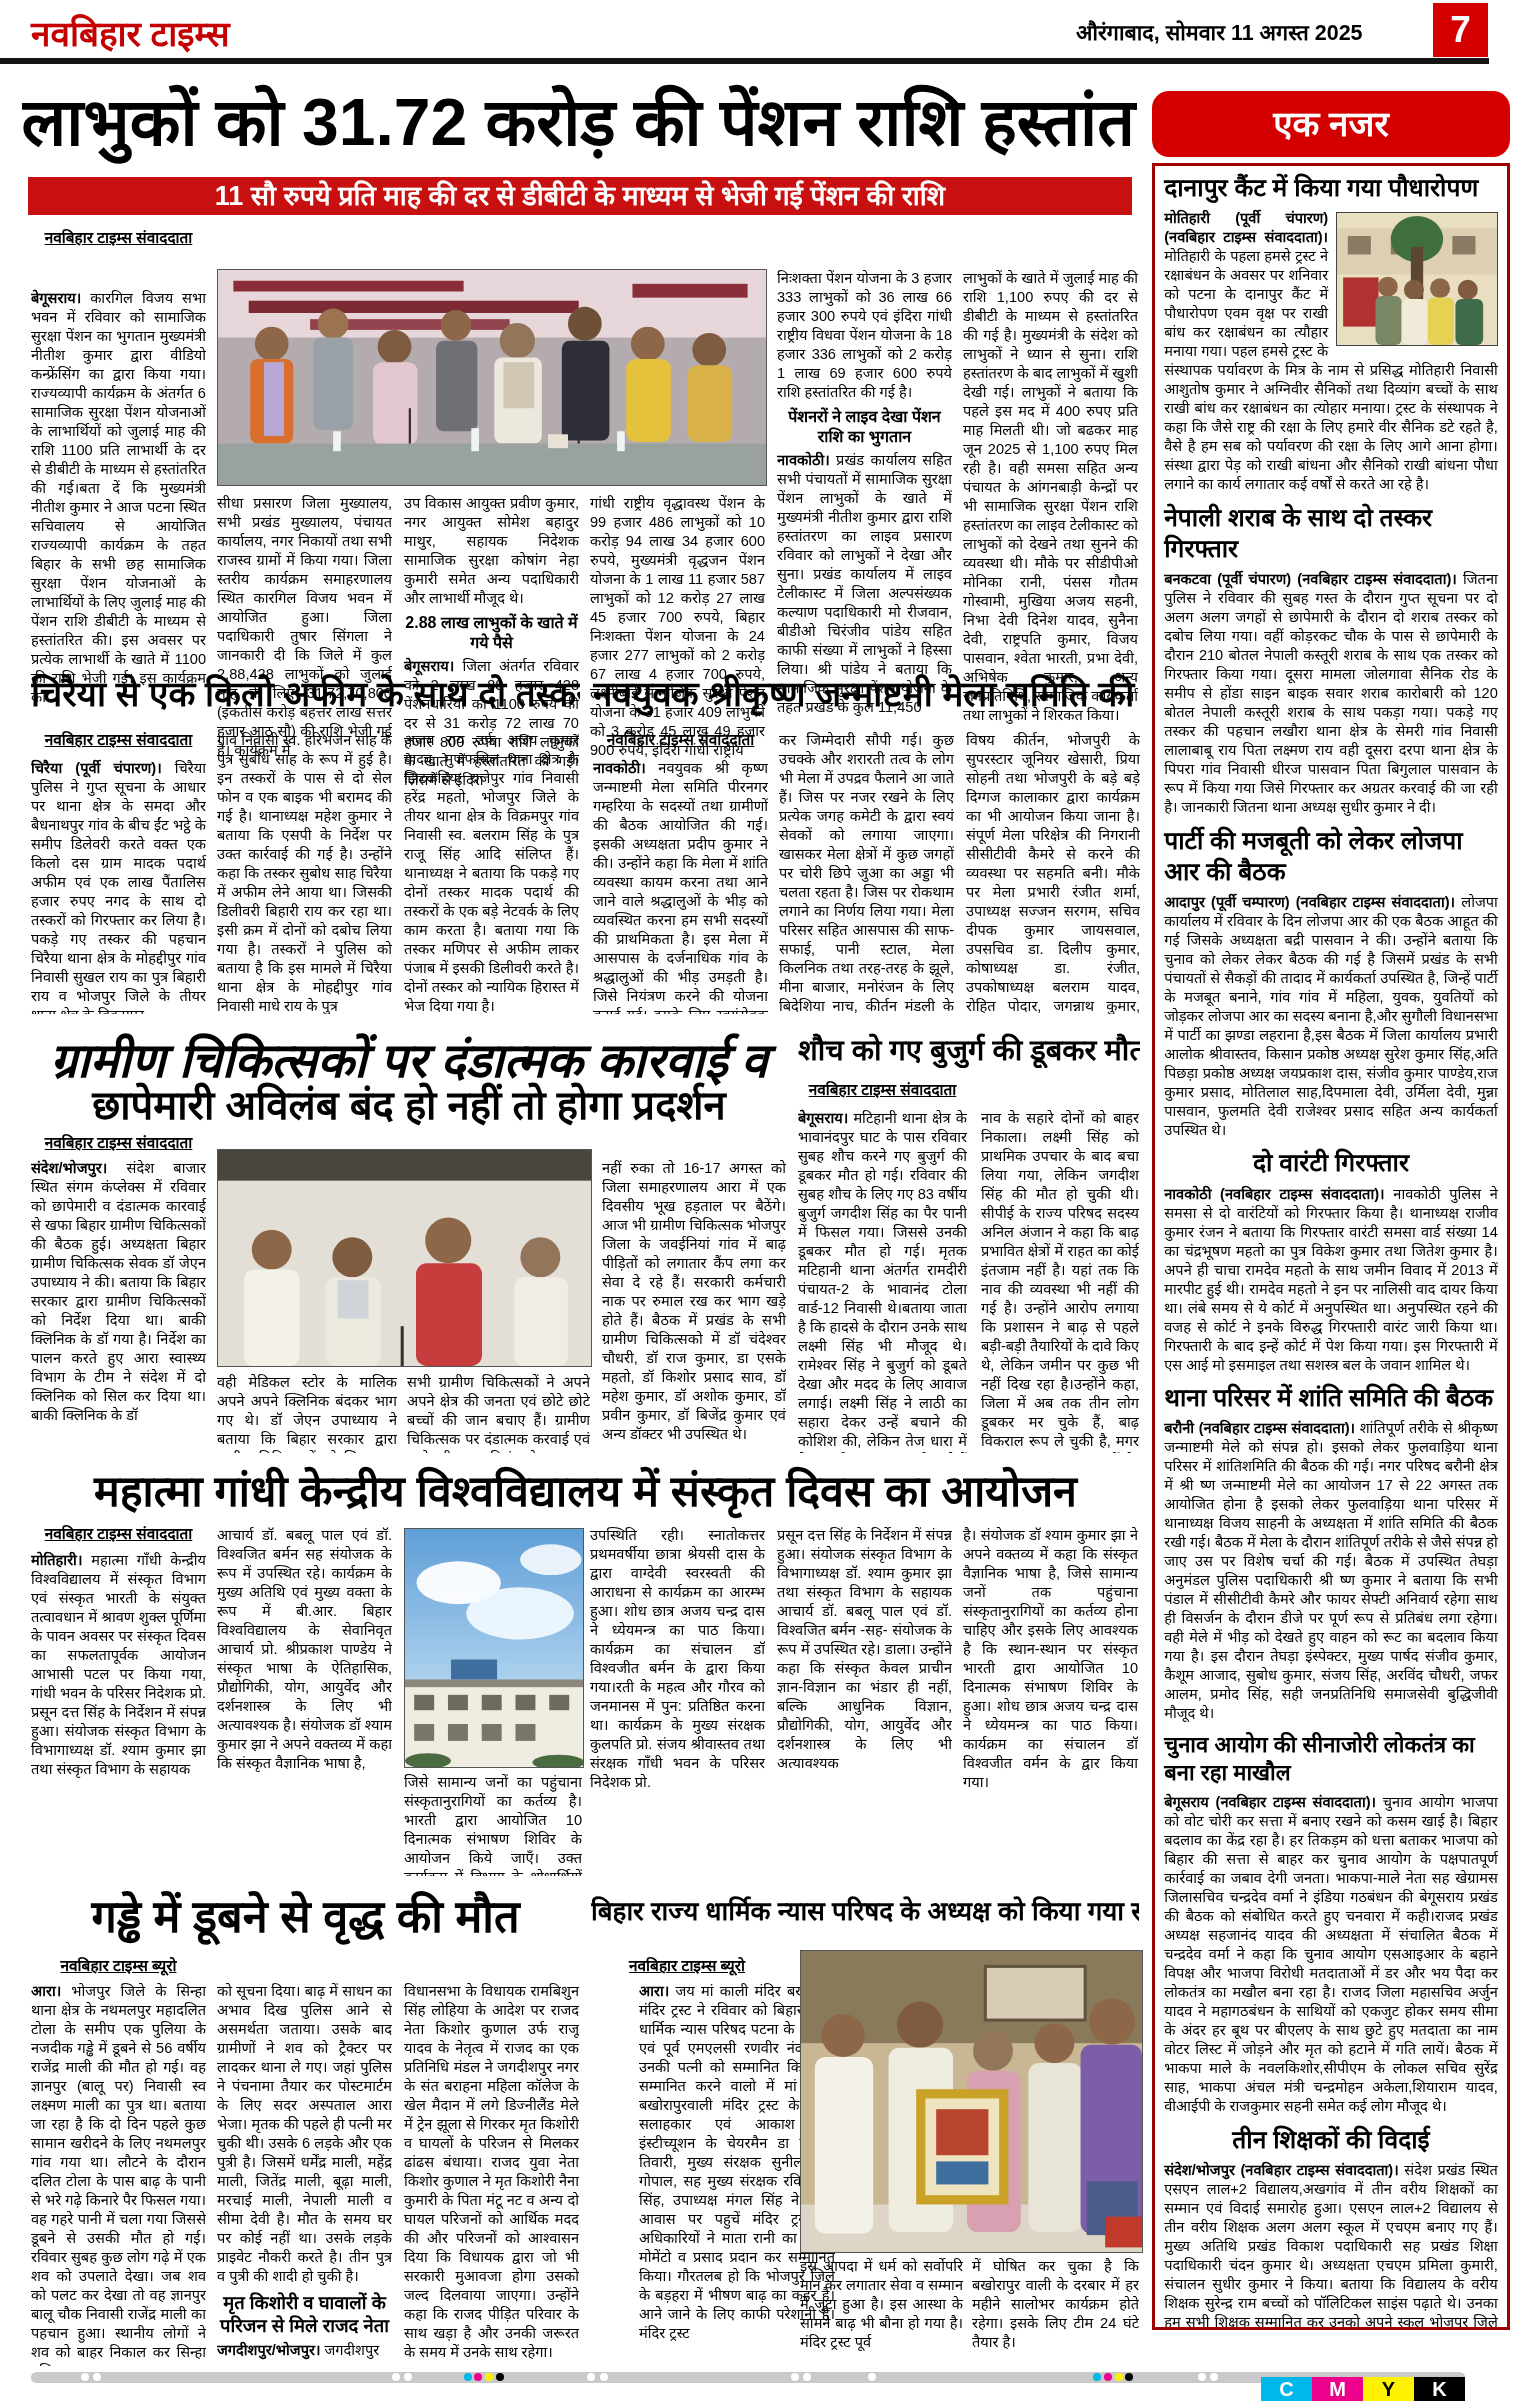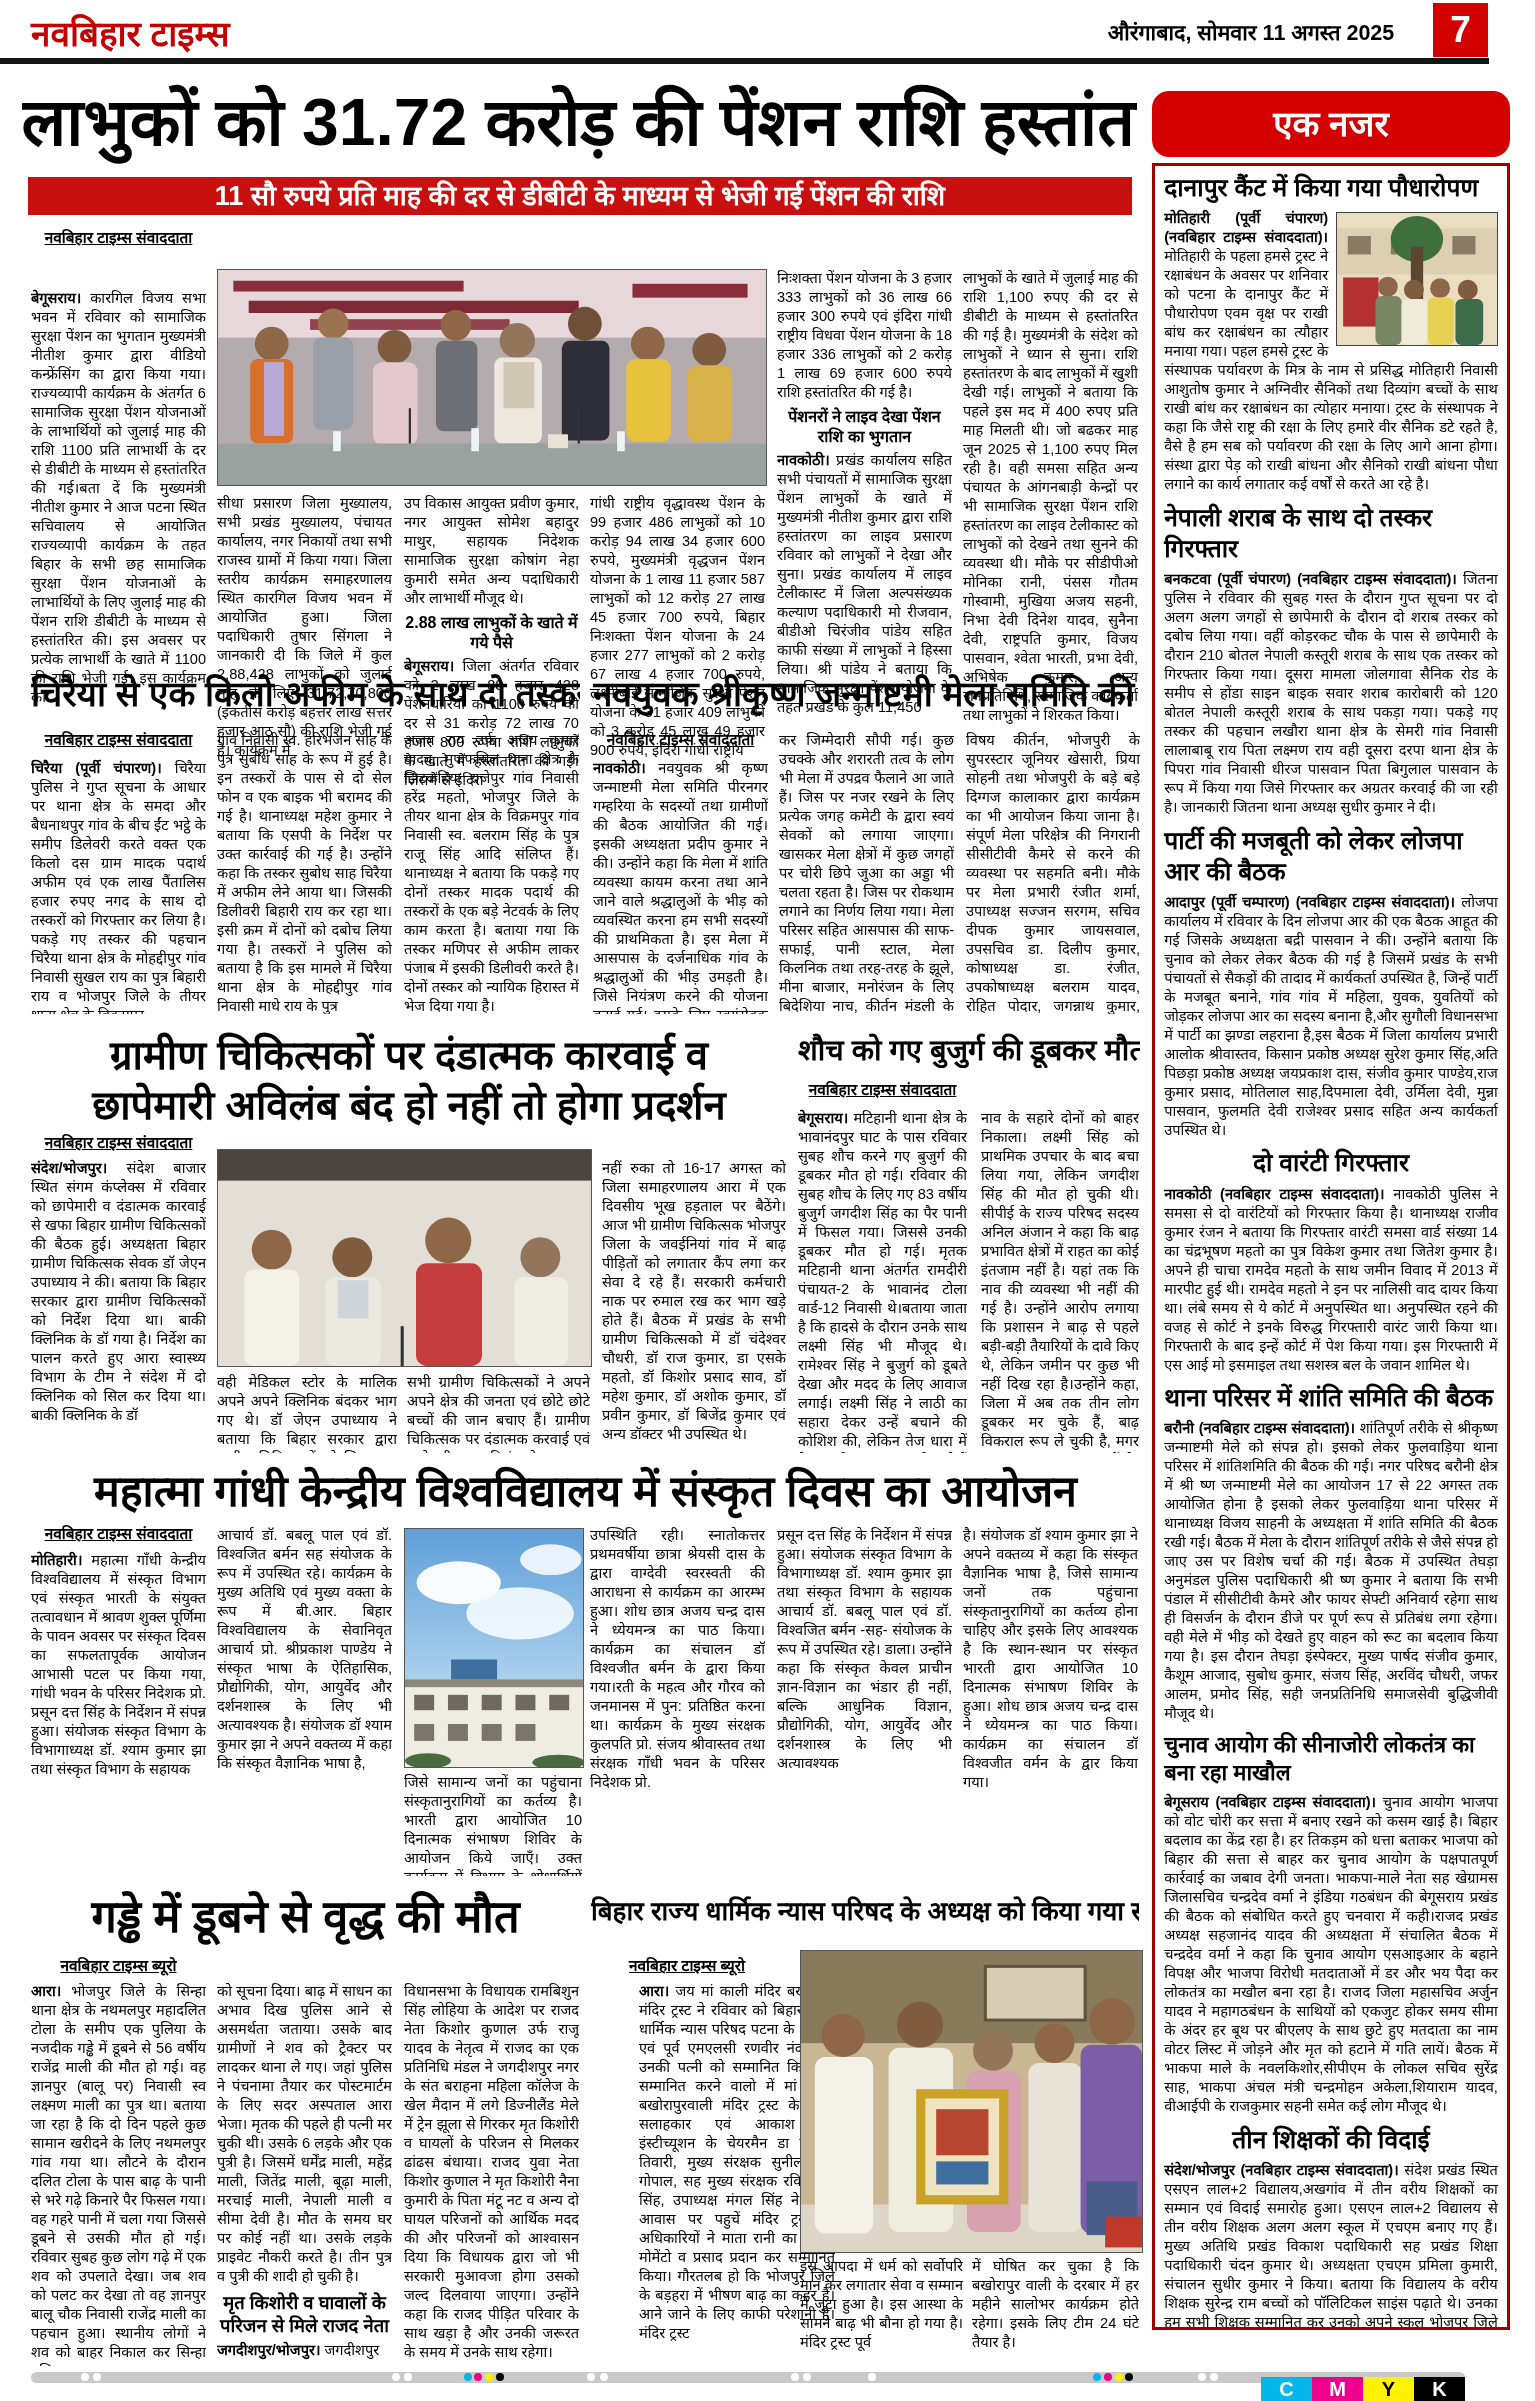--- a/index.html
+++ b/index.html
@@ -9,21 +9,21 @@
   .col .dl{font-weight:bold;}
   .byline{position:absolute;font-weight:bold;font-size:15.4px;text-align:center;text-decoration:underline;overflow:hidden;white-space:nowrap;}
   .subhead-in{font-weight:bold;font-size:16px;text-align:center;line-height:20px;margin:4.6px 0;}
   .story-headline{position:absolute;font-weight:bold;color:#000;text-align:center;overflow:hidden;white-space:nowrap;}
   .photo{position:absolute;overflow:hidden;border:0.8px solid #555;background:#cfcac4;}
   .photo svg{display:block;width:100%;height:100%;}
   
   .masthead{position:absolute;left:31px;top:9.2px;font-size:35px;font-weight:bold;color:#c40000;}
   .edition{position:absolute;left:590px;top:4.6px;width:479px;height:49px;background:#d40000;color:#fff;
            font-size:27px;font-weight:bold;text-align:center;line-height:49px;overflow:hidden;white-space:nowrap;}
-  .datebox{position:absolute;left:1076px;top:17px;width:350px;font-size:21.5px;font-weight:bold;white-space:nowrap;overflow:hidden;text-align:center;}
+  .datebox{position:absolute;left:1076px;top:17px;width:350px;font-size:21.5px;font-weight:bold;white-space:nowrap;overflow:hidden;}
   .pageno{position:absolute;left:1433px;top:3.1px;width:55px;height:54px;background:#d40000;color:#fff;
           font-size:37px;font-weight:bold;text-align:center;line-height:54px;}
   .rule{position:absolute;left:0;top:58px;width:1489px;height:6.1px;background:#151515;}
   .lead-headline{position:absolute;left:21.5px;top:74px;width:1115px;font-size:66px;font-weight:bold;
                  text-align:center;white-space:nowrap;overflow:hidden;}
   .redband{position:absolute;left:28px;top:177px;width:1104px;height:38px;background:#c81010;color:#fff;
            font-size:27px;font-weight:bold;text-align:center;line-height:38px;overflow:hidden;white-space:nowrap;}
   
   .eknazar{position:absolute;left:1152px;top:91px;width:358px;height:66px;background:#d40000;border-radius:17px;
            color:#fff;font-size:35px;font-weight:bold;text-align:center;line-height:66px;}
@@ -128,21 +128,21 @@
 
   <div class="story-headline" style="left:593px;top:669px;width:547px;font-size:35px;">नवयुवक श्रीकृष्ण जन्माष्टमी मेला समिति की बैठक</div>
   <div class="byline" style="left:593px;top:729px;width:175px;">नवबिहार टाइम्स संवाददाता</div>
   <div class="col" style="left:593px;top:759px;width:175px;height:255px;">
     <b class="dl">नावकोठी।</b>
     <span>नवयुवक श्री कृष्ण जन्माष्टमी मेला समिति पीरनगर गम्हरिया के सदस्यों तथा ग्रामीणों की बैठक आयोजित की गई। इसकी अध्यक्षता प्रदीप कुमार ने की। उन्होंने कहा कि मेला में शांति व्यवस्था कायम करना तथा आने जाने वाले श्रद्धालुओं के भीड़ को व्यवस्थित करना हम सभी सदस्यों की प्राथमिकता है। इस मेला में आसपास के दर्जनाधिक गांव के श्रद्धालुओं की भीड़ उमड़ती है। जिसे नियंत्रण करने की योजना बनाई गई। इसके लिए स्वयंसेवक दल का चयन</span>
   </div>
   <div class="col" style="left:779px;top:731px;width:175px;height:283px;">कर जिम्मेदारी सौपी गई। कुछ उचक्के और शरारती तत्व के लोग भी मेला में उपद्रव फैलाने आ जाते हैं। जिस पर नजर रखने के लिए प्रत्येक जगह कमेटी के द्वारा स्वयं सेवकों को लगाया जाएगा। खासकर मेला क्षेत्रों में कुछ जगहों पर चोरी छिपे जुआ का अड्डा भी चलता रहता है। जिस पर रोकथाम लगाने का निर्णय लिया गया। मेला परिसर सहित आसपास की साफ-सफाई, पानी स्टाल, मेला किलनिक तथा तरह-तरह के झूले, मीना बाजार, मनोरंजन के लिए बिदेशिया नाच, कीर्तन मंडली के द्वारा</div>
   <div class="col" style="left:966px;top:731px;width:174px;height:283px;">विषय कीर्तन, भोजपुरी के सुपरस्टार जूनियर खेसारी, प्रिया सोहनी तथा भोजपुरी के बड़े बड़े दिग्गज कालाकार द्वारा कार्यक्रम का भी आयोजन किया जाना है। संपूर्ण मेला परिक्षेत्र की निगरानी सीसीटीवी कैमरे से करने की व्यवस्था पर सहमति बनी। मौके पर मेला प्रभारी रंजीत शर्मा, उपाध्यक्ष सज्जन सरगम, सचिव दीपक कुमार जायसवाल, उपसचिव डा. दिलीप कुमार, कोषाध्यक्ष डा. रंजीत, उपकोषाध्यक्ष बलराम यादव, रोहित पोदार, जगन्नाथ कुमार, गांधी कुमार, भरत सिंह, प्रवीण आदि मौजूद थे।</div>
 
-  <div class="story-headline" style="left:31px;top:1026px;width:756px;font-size:40px;">ग्रामीण चिकित्सकों पर दंडात्मक कारवाई व</div>
+  <div class="story-headline" style="left:31px;top:1026px;width:756px;font-size:48px;font-style:italic;">ग्रामीण चिकित्सकों पर दंडात्मक कारवाई व</div>
   <div class="story-headline" style="left:31px;top:1076px;width:756px;font-size:40px;">छापेमारी अविलंब बंद हो नहीं तो होगा प्रदर्शन</div>
   <div class="byline" style="left:31px;top:1132px;width:175px;">नवबिहार टाइम्स संवाददाता</div>
   <div class="col" style="left:31px;top:1159px;width:175px;height:293px;">
     <b class="dl">संदेश/भोजपुर।</b>
     <span>संदेश बाजार स्थित संगम कंप्लेक्स में रविवार को छापेमारी व दंडात्मक कारवाई से खफा बिहार ग्रामीण चिकित्सकों की बैठक हुई। अध्यक्षता बिहार ग्रामीण चिकित्सक सेवक डॉ जेएन उपाध्याय ने की। बताया कि बिहार सरकार द्वारा ग्रामीण चिकित्सकों को निर्देश दिया था। बाकी क्लिनिक के डॉ गया है। निर्देश का पालन करते हुए आरा स्वास्थ्य विभाग के टीम ने संदेश में दो क्लिनिक को सिल कर दिया था। बाकी क्लिनिक के डॉ</span>
   </div>
   <div class="photo" style="left:217px;top:1149px;width:373px;height:216px;">
     <svg viewBox="0 0 486 282" preserveAspectRatio="none">
       <rect width="486" height="282" fill="#e3ded6"></rect>
       <rect width="486" height="40" fill="#4a463f"></rect>

